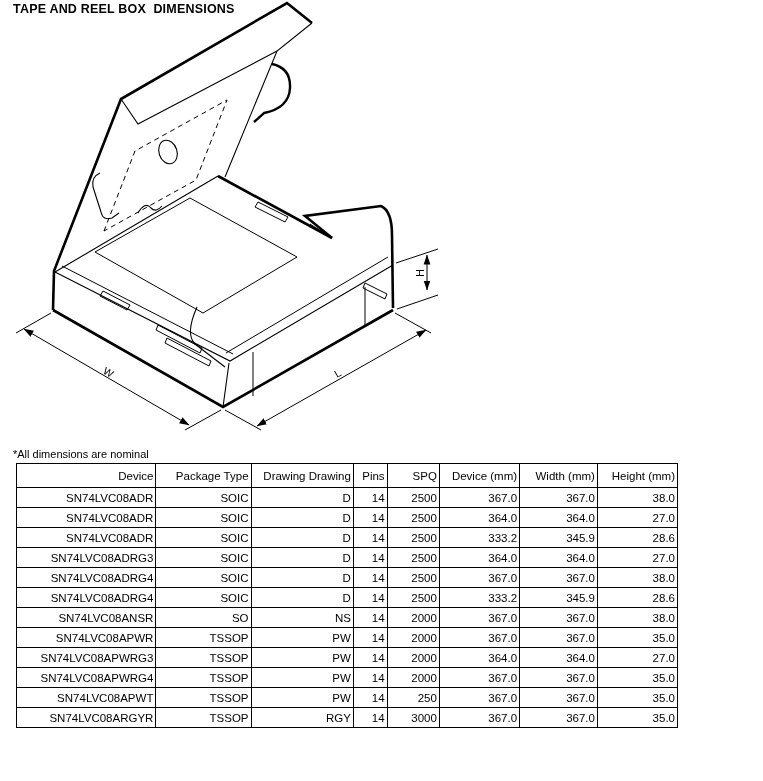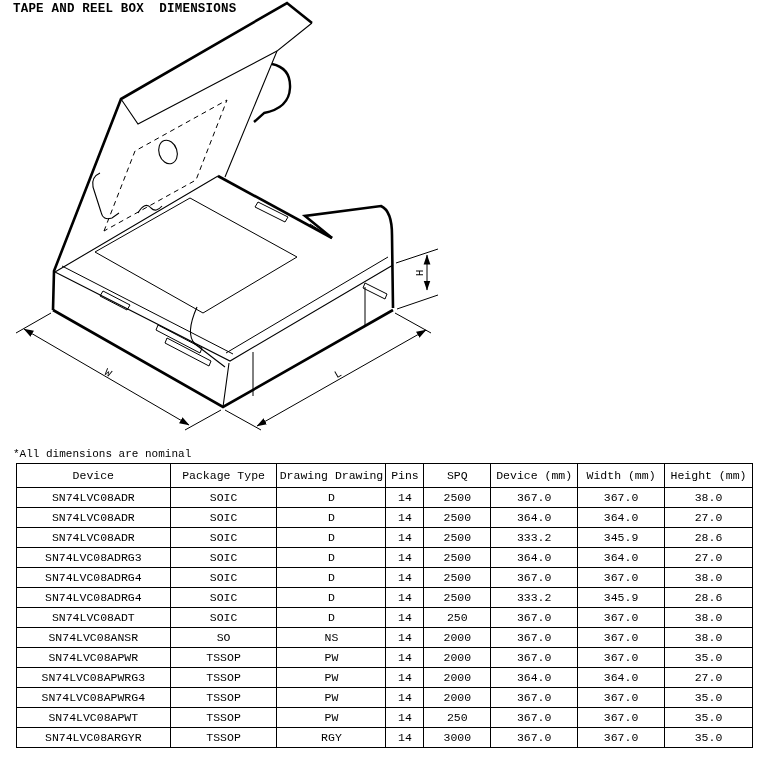--- a/index.html
+++ b/index.html
@@ -1,39 +1,39 @@
 <!DOCTYPE html>
 <html><head>
 <meta charset="utf-8">
 <style>
   html,body{margin:0;padding:0;background:#fff;}
   .page{
     position:relative;
     width:763px;height:781px;
     background:#fff;
-    font-family:Liberation Mono, monospace;
+    font-family:Liberation Sans, sans-serif;
     color:#000;
     overflow:hidden;
   }
   .title{
     position:absolute;left:13px;top:2px;
     font-size:12.5px;font-weight:bold;letter-spacing:.2px;
     white-space:pre;
   }
   .drawing{position:absolute;left:0;top:0;}
   .note{
     position:absolute;left:13px;top:448px;
     font-size:11px;
   }
   table.pkg{
     position:absolute;left:16px;top:463px;
-    width:737px;
+    width:662px;
     border-collapse:collapse;
     font-size:11.5px;
-    text-align:center;
+    text-align:right;
     border:1.5px solid #000;
   }
   table.pkg th, table.pkg td{
     border:1px solid #000;
     font-weight:normal;
     padding:0 2px;
     white-space:nowrap;
   }
   table.pkg th{height:23px;}
   table.pkg td{height:19px;}
@@ -204,30 +204,20 @@
           <td>SN74LVC08ADRG4</td>
           <td>SOIC</td>
           <td>D</td>
           <td>14</td>
           <td>2500</td>
           <td>333.2</td>
           <td>345.9</td>
           <td>28.6</td>
         </tr>
         <tr>
-          <td>SN74LVC08ADT</td>
-          <td>SOIC</td>
-          <td>D</td>
-          <td>14</td>
-          <td>250</td>
-          <td>367.0</td>
-          <td>367.0</td>
-          <td>38.0</td>
-        </tr>
-        <tr>
           <td>SN74LVC08ANSR</td>
           <td>SO</td>
           <td>NS</td>
           <td>14</td>
           <td>2000</td>
           <td>367.0</td>
           <td>367.0</td>
           <td>38.0</td>
         </tr>
         <tr>

